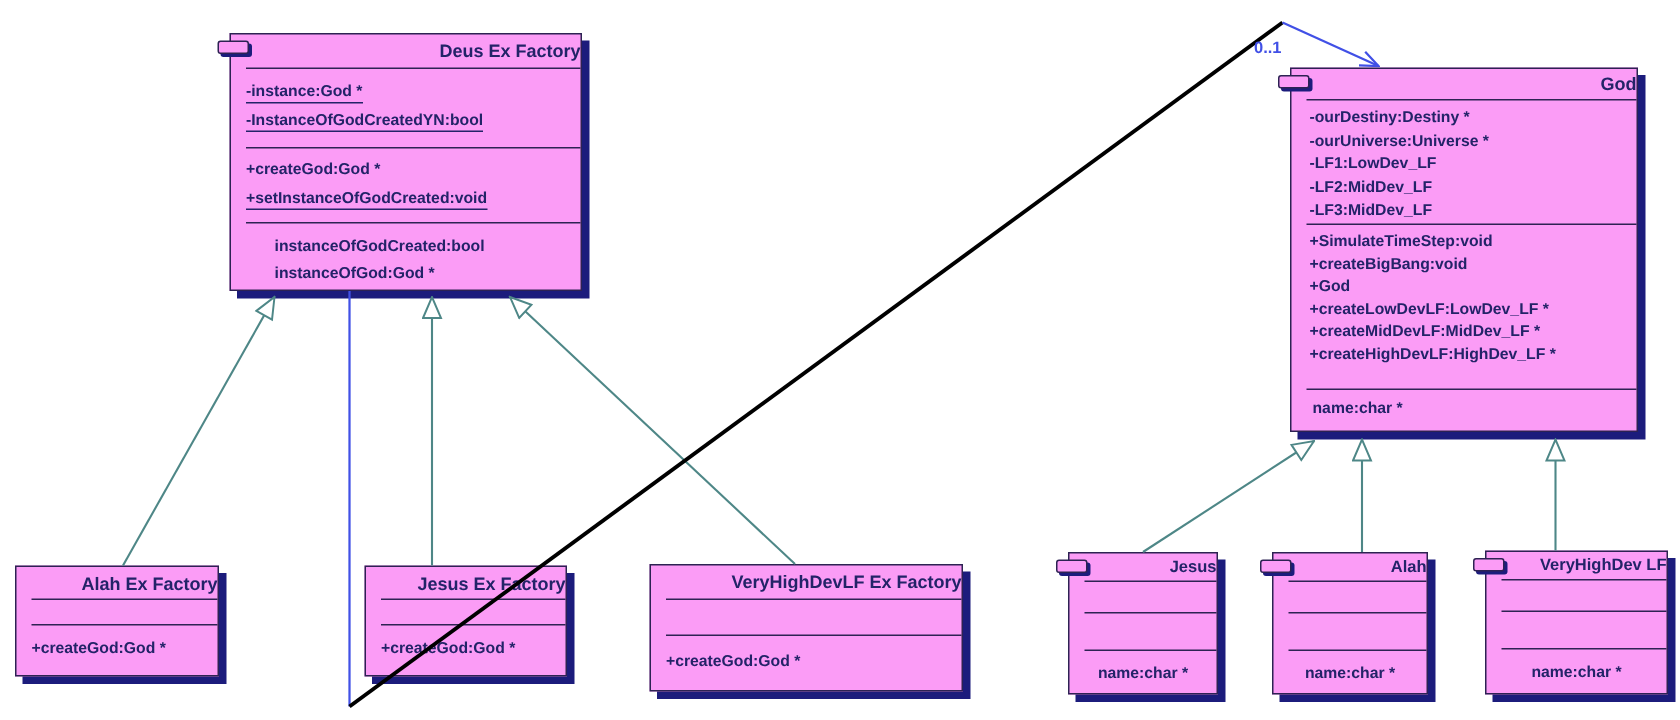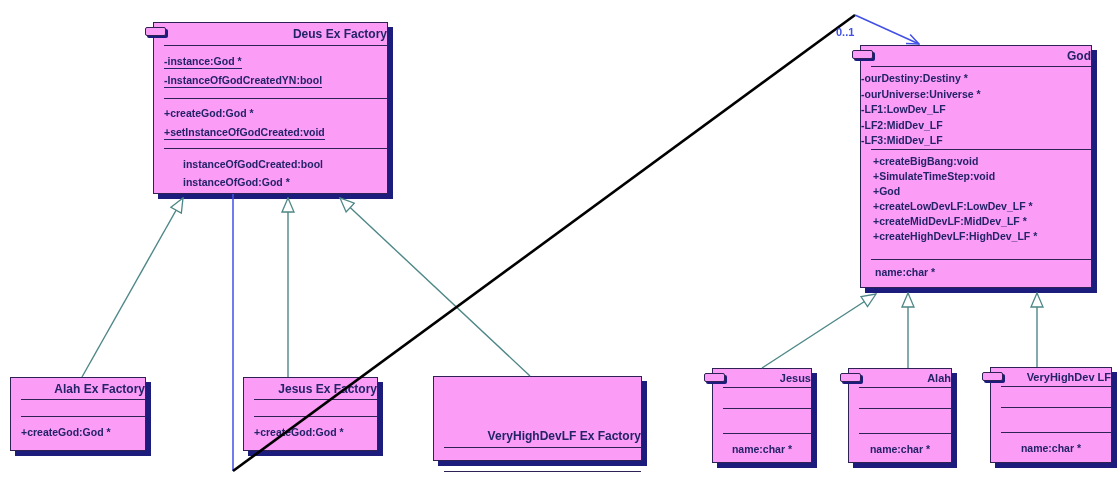--- a/index.html
+++ b/index.html
@@ -30,32 +30,32 @@
   
   #deus{left:153px;top:22px;width:235px;height:172px;}
   #deus .title-row{height:22px;}
   #deus .attrs{height:52px;padding-top:6px;}  #deus .attrs .mrow{line-height:19px;}
   #deus .meths{height:49px;padding-top:5px;}  #deus .meths .mrow{line-height:19px;}
   #deus .props{height:46px;padding-top:6px;margin-left:19px;}  #deus .props .mrow{line-height:18px;}
 
   
   #god{left:860px;top:45px;width:232px;height:243px;}
   #god .title-row{height:20px;}
-  #god .attrs{height:82px;padding-top:4px;} #god .attrs .mrow{line-height:15.5px;padding-left:0;}
+  #god .attrs{height:82px;padding-top:4px;} #god .attrs .mrow{line-height:15.5px;padding-left:12px;}
   #god .meths{height:109px;padding-top:4px;} #god .meths .mrow{line-height:15px;padding-left:12px;}
   #god .props{height:29px;padding-top:6px;} #god .props .mrow{padding-left:14px;}
 
   
   .factory .title-row{height:21px;}
   .factory .empty{height:16px;}
   .factory .meths{height:35px;padding-top:9px;}
   #alah-ex{left:10px;top:377px;width:136px;height:74px;}
   #jesus-ex{left:243px;top:377px;width:135px;height:74px;}
   #vhd-ex{left:433px;top:376px;width:209px;height:85px;}
-  #vhd-ex .title-row{height:22px;margin-top:48px;}
+  #vhd-ex .title-row{height:22px;}
   #vhd-ex .empty{height:23px;}
   #vhd-ex .meths{height:38px;padding-top:11px;}
 
   
   .leaf .title-row{height:18px;}
   .leaf .s1{height:20px;}
   .leaf .s2{height:24px;}
   .leaf .nameSec{height:30px;padding-top:9px;}
   #jesus{left:712px;top:368px;width:100px;height:95px;}
   #alah{left:848px;top:368px;width:104px;height:95px;}
@@ -131,22 +131,22 @@
     <div class="sep"></div>
     <div class="sec attrs">
       <div class="mrow">-ourDestiny:Destiny *</div>
       <div class="mrow">-ourUniverse:Universe *</div>
       <div class="mrow">-LF1:LowDev_LF</div>
       <div class="mrow">-LF2:MidDev_LF</div>
       <div class="mrow">-LF3:MidDev_LF</div>
     </div>
     <div class="sep"></div>
     <div class="sec meths">
+      <div class="mrow">+SimulateTimeStep:void</div>
       <div class="mrow">+createBigBang:void</div>
-      <div class="mrow">+SimulateTimeStep:void</div>
       <div class="mrow">+God</div>
       <div class="mrow">+createLowDevLF:LowDev_LF *</div>
       <div class="mrow">+createMidDevLF:MidDev_LF *</div>
       <div class="mrow">+createHighDevLF:HighDev_LF *</div>
     </div>
     <div class="sep"></div>
     <div class="sec props">
       <div class="mrow">name:char *</div>
     </div>
   </div>

